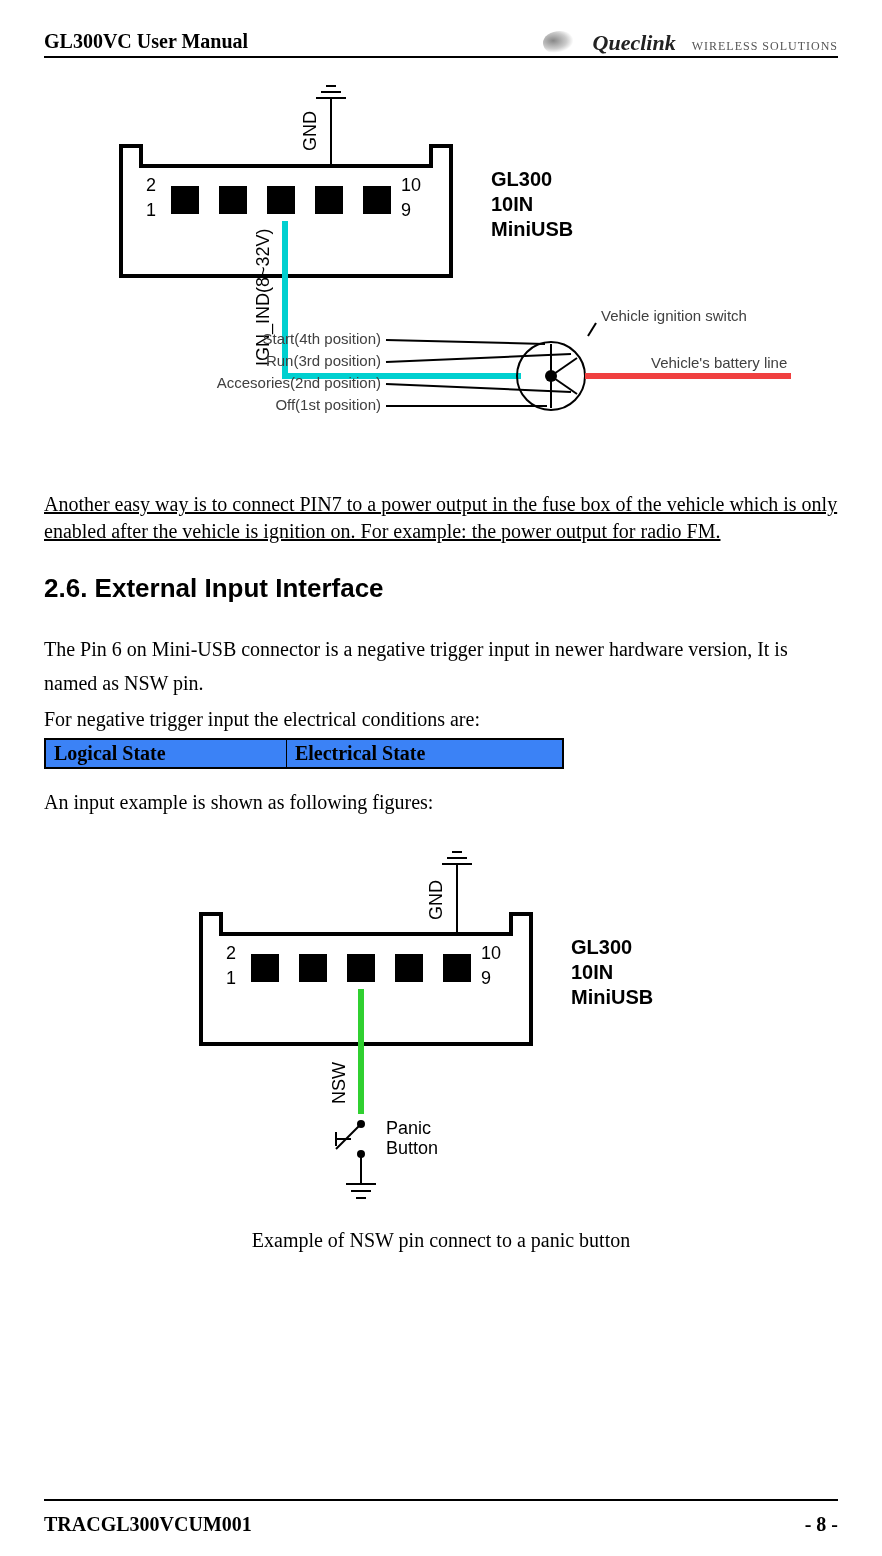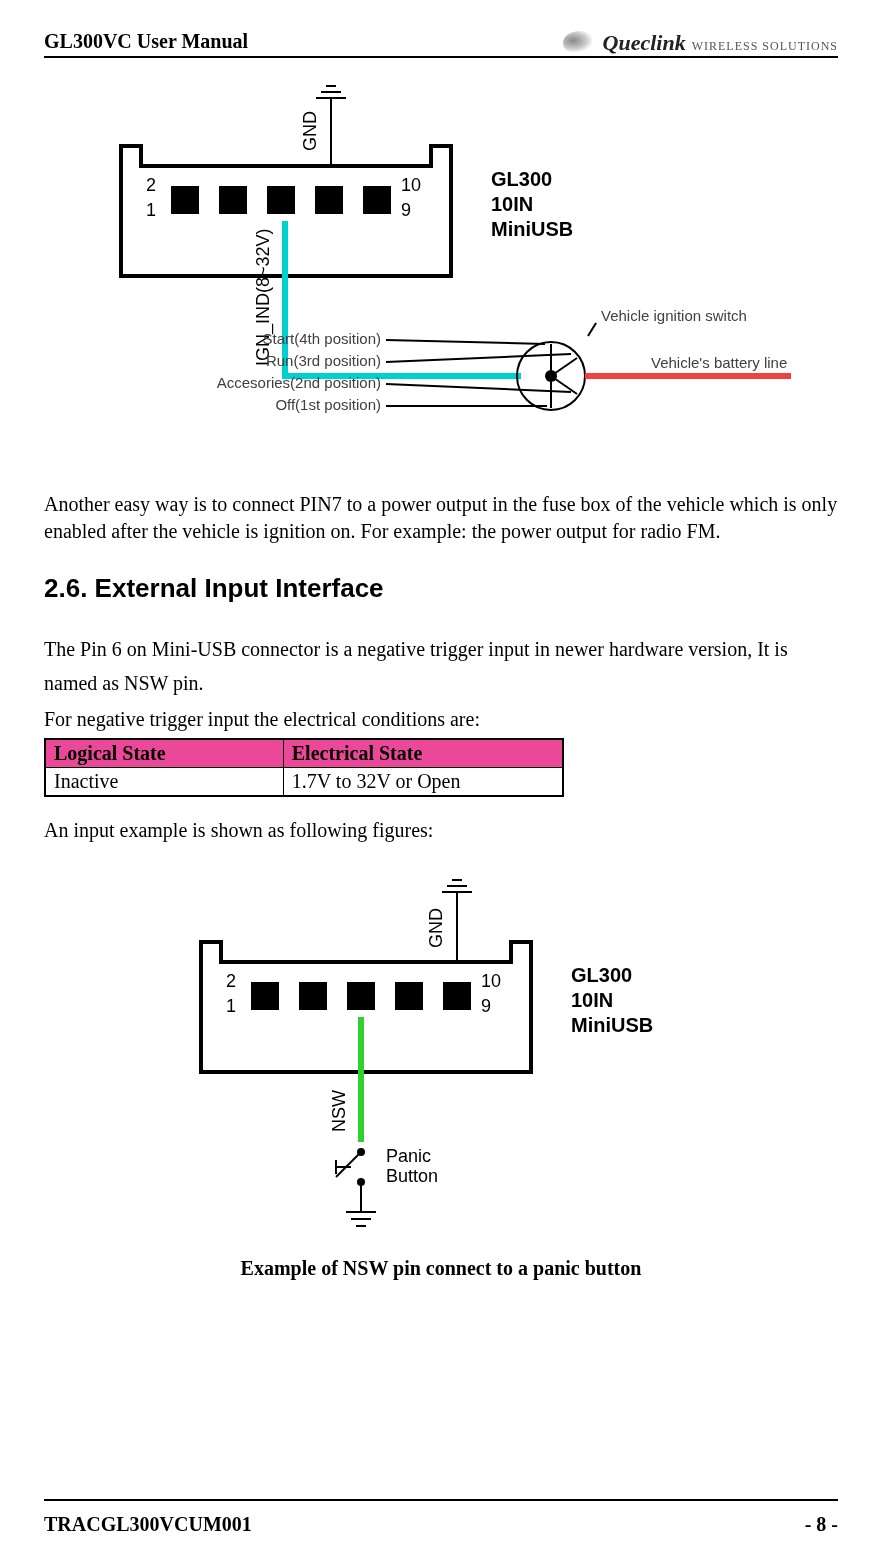--- a/index.html
+++ b/index.html
@@ -17,21 +17,21 @@
       display: flex;
       justify-content: space-between;
       align-items: flex-start;
       border-bottom: 2px solid #000;
       margin-bottom: 18px;
     }
     .header-title { font-weight: bold; font-size: 20px; }
     .logo {
       display: flex;
       align-items: center;
-      gap: 6px;
+      gap: 16px;
       font-style: italic;
       font-weight: bold;
       font-size: 22px;
       color: #222;
     }
     .logo-sub {
       font-size: 12px;
       font-style: normal;
       font-weight: normal;
       letter-spacing: 1px;
@@ -40,21 +40,21 @@
       margin-bottom: 2px;
     }
     .logo-swoosh {
       width: 34px; height: 24px;
       border-radius: 50%;
       background: radial-gradient(ellipse at 30% 40%, #888 0%, #ccc 40%, transparent 60%);
       display: inline-block;
     }
     .fig-wrap { text-align: center; margin: 6px 0 30px 0; }
     .fig-svg { display: inline-block; }
-    .body-para { margin: 10px 0 28px 0; line-height: 1.35; }
+    .body-para { margin: 10px 0 28px 0; line-height: 1.35; text-decoration: underline; }
     .section-heading {
       font-family: Arial, Helvetica, sans-serif;
       font-weight: bold;
       font-size: 26px;
       margin: 10px 0 28px 0;
     }
     .para2 { line-height: 1.7; margin-bottom: 4px; }
     .para3 { line-height: 1.5; margin-bottom: 4px; }
     table.states {
       border-collapse: collapse;
@@ -63,27 +63,27 @@
       border: 2px solid #000;
     }
     table.states th, table.states td {
       border: 1px solid #000;
       padding: 2px 8px;
       text-align: left;
       font-weight: normal;
       font-size: 20px;
     }
     table.states th {
-      background: #ec4899;
+      background: #3b82f6;
       font-weight: bold;
     }
     table.states td.col1 { width: 46%; }
     .para4 { margin-bottom: 20px; }
     .fig2-wrap { text-align: center; margin: 0 0 12px 0; }
-    .caption { text-align: center; font-weight: bold; margin-top: 10px; font-size: 20px; }
+    .caption { text-align: center; font-weight: normal; margin-top: 10px; font-size: 20px; }
     .footer-row {
       position: absolute;
       bottom: 20px;
       left: 44px;
       right: 44px;
       display: flex;
       justify-content: space-between;
       border-top: 2px solid #000;
       padding-top: 12px;
       font-weight: bold;
@@ -174,24 +174,20 @@
 <p class="para3">For negative trigger input the electrical conditions are:</p>
 
 <table class="states">
   <thead>
     <tr>
       <th class="col1">Logical State</th>
       <th>Electrical State</th>
     </tr>
   </thead>
   <tbody>
-    <tr>
-      <td class="col1">Inactive</td>
-      <td>1.7V to 32V or Open</td>
-    </tr>
   </tbody>
 </table>
 
 <p class="para4">An input example is shown as following figures:</p>
 
 <div class="fig2-wrap">
   <svg class="fig-svg" width="560" height="380" viewBox="0 0 560 380">
 
     <path class="conn-body" d="M40 80 L40 210 L370 210 L370 80 L350 80 L350 100 L60 100 L60 80 Z"></path>
 

